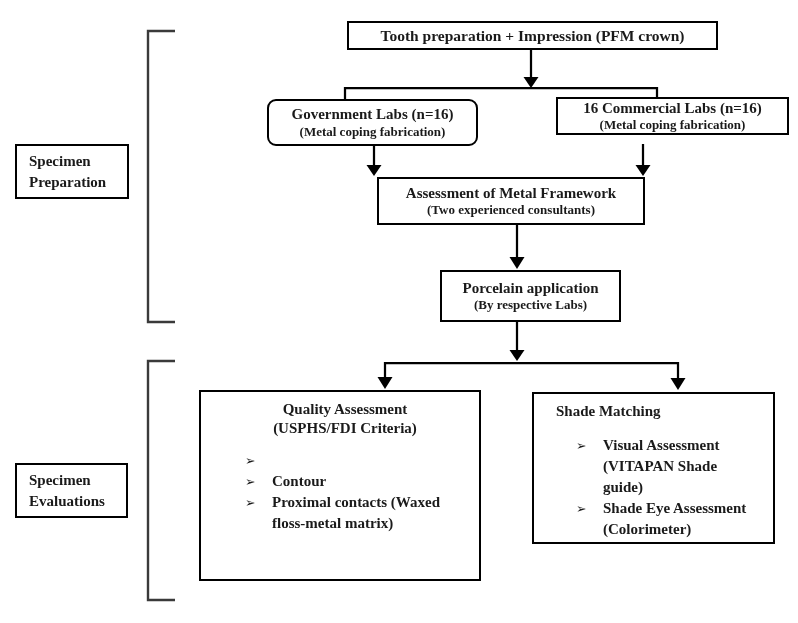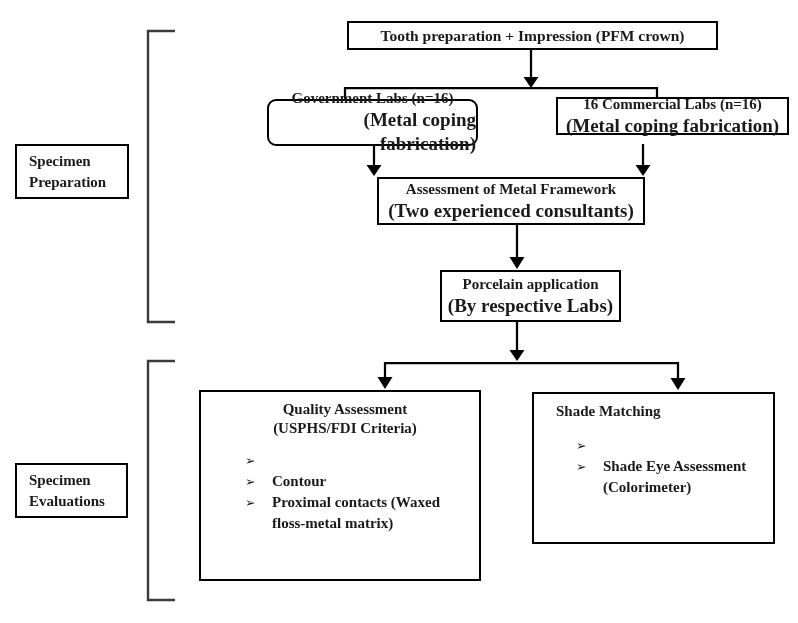--- a/index.html
+++ b/index.html
@@ -43,21 +43,21 @@
     color: var(--text-color);
   }
   .box.centered {
     display: flex;
     flex-direction: column;
     align-items: center;
     justify-content: center;
     text-align: right;
   }
   .title-line  { font-size: 15px; line-height: 1.25; }
-  .sub-line    { font-size: 19px; line-height: 1.25; }
+  .sub-line    { font-size: 13px; line-height: 1.25; }
   .top-title   { font-size: 15.5px; }
   .section-label {
     font-size: 15px;
     line-height: 1.35;
     white-space: pre-line;
     display: flex;
     align-items: center;
     padding-left: 12px;
   }
   .detail-box  { font-size: 15px; }
@@ -179,20 +179,23 @@
     </div>
   </div>
 
   <div class="box detail-box shade-box" style="left:532px; top:392px; width:243px; height:152px;">
     <div class="box-head">
       <div class="title-line">Shade Matching</div>
     </div>
     <div class="bullet-list">
       <div class="bullet-item">
         <span class="bullet-marker">➢</span>
+        <span class="bullet-text">Visual Assessment
+(VITAPAN Shade
+guide)</span>
       </div>
       <div class="bullet-item">
         <span class="bullet-marker">➢</span>
         <span class="bullet-text">Shade Eye Assessment
 (Colorimeter)</span>
       </div>
     </div>
   </div>
 
 </div>

